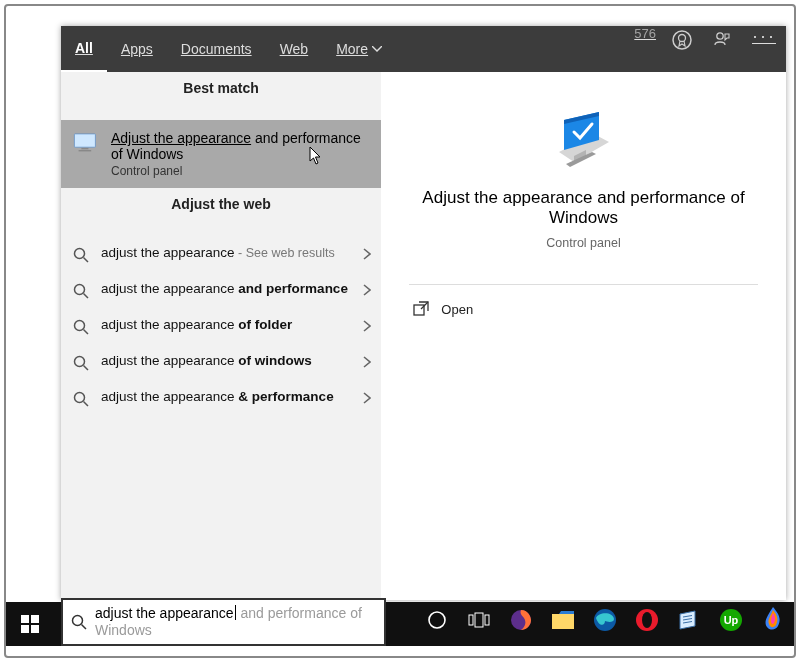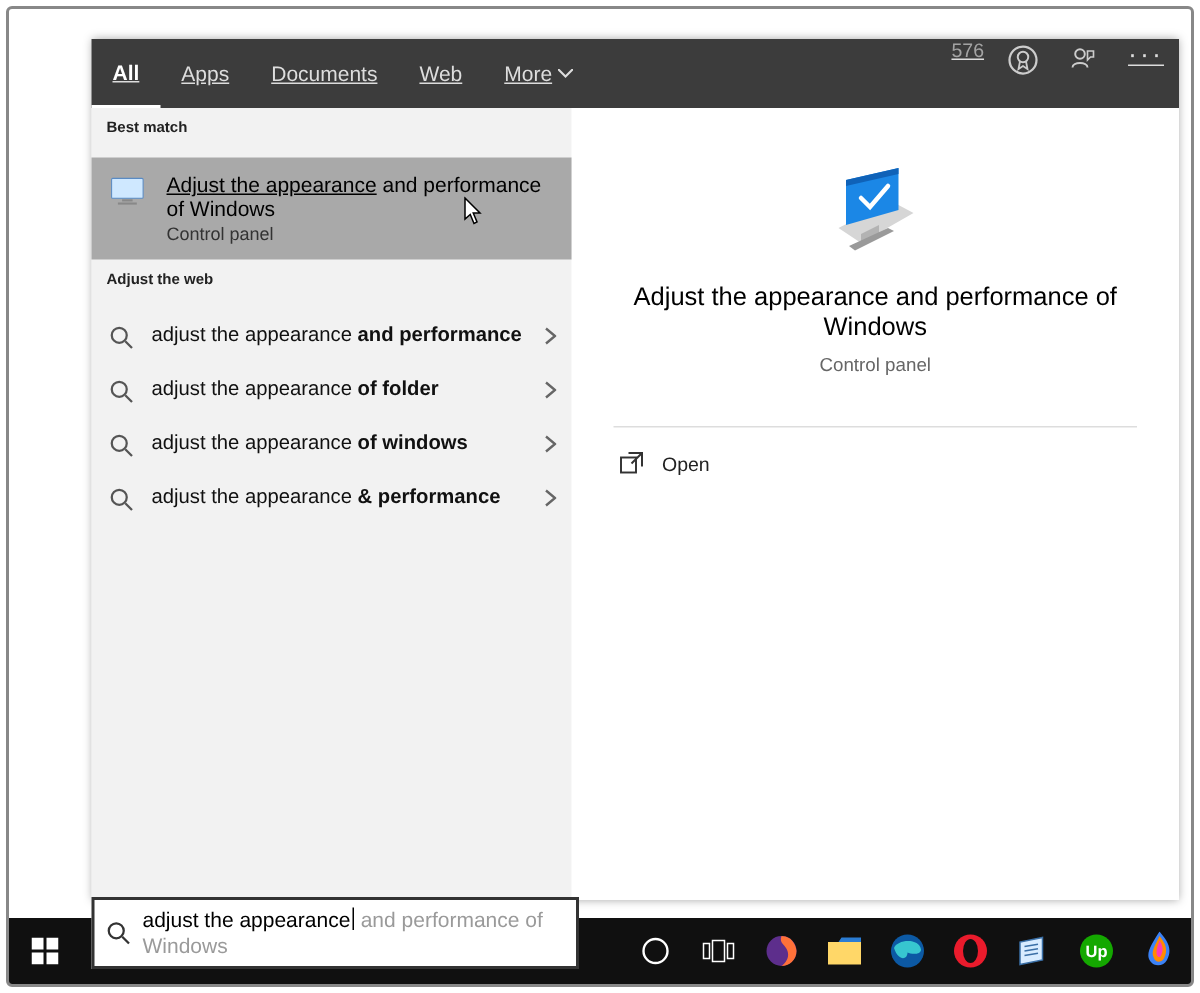--- a/index.html
+++ b/index.html
@@ -15,21 +15,21 @@
   .tabbar .tab.active { color:#fff; font-weight:600; border-bottom:2px solid #fff; }
   .tabbar .tab.more svg { margin-left:4px; }
   .tabbar .spacer { flex:1; }
   .tabbar .points { font-size:13px; color:#a3a3a3; margin-right:6px; }
   .tabbar .circbtn { width:28px; height:28px; display:flex; align-items:center; justify-content:center; margin:0 6px; cursor:pointer; }
   .tabbar .dots { font-size:18px; letter-spacing:2px; padding:0 10px; cursor:pointer; }
 
   
   .cols { display:flex; height:calc(100% - 46px); }
   .leftcol { width:320px; background:#f2f2f2; display:flex; flex-direction:column; }
-  .section-label { font-size:10px; font-weight:600; padding:8px 10px 14px; color:#222; }
+  .section-label { font-size:14px; font-weight:600; padding:8px 10px 24px; color:#222;text-align:center; }
   .bestmatch { background:#a9a9a9; padding:10px 12px; display:flex; align-items:flex-start; gap:10px; position:relative; }
   .bestmatch .monitor-ico { width:28px; height:22px; flex-shrink:0; margin-top:2px; }
   .bestmatch .bm-title { font-size:14px; color:#000; }
   .bestmatch .bm-sub { font-size:12px; color:#333; margin-top:2px; }
   .cursor { position:absolute; left:248px; top:26px; }
 
   .web-list { overflow:auto; flex:1; }
   .witem { display:flex; align-items:flex-start; gap:12px; padding:9px 12px; cursor:pointer; position:relative; }
   .witem .mag { width:16px; height:16px; flex-shrink:0; margin-top:2px; }
   .witem .txt { flex:1; font-size:13.5px; color:#111; padding-right:20px; }
@@ -46,21 +46,21 @@
   .open-row { width:86%; display:flex; align-items:flex-end; gap:12px; padding:16px 4px; font-size:13px; cursor:pointer; color:#222; }
 
   
   .searchbox { position:absolute; left:55px; bottom:10px; width:325px; height:48px; background:#fff; border:2px solid #333; display:flex; align-items:center; padding:0 8px; z-index:5; }
   .searchbox .mag { width:16px; height:16px; margin-right:8px; flex-shrink:0; }
   .searchbox .qtext { font-size:14px; color:#000; line-height:1.2; }
   .searchbox .qtext .ghost { color:#9a9a9a; }
   .caret { display:inline-block; width:1px; height:15px; background:#000; vertical-align:-2px; margin:0 1px; }
 
   
-  .taskbar { position:absolute; left:0; bottom:0; width:100%; height:44px; background:#101010; display:flex; align-items:center; }
+  .taskbar { position:absolute; left:0; bottom:10px; width:100%; height:44px; background:#101010; display:flex; }
   .startbtn { width:48px; height:100%; display:flex; align-items:center; justify-content:center; cursor:pointer; }
   .tspace { flex:1; }
   .ticon { width:36px; height:36px; margin:0 3px; display:flex; align-items:center; justify-content:center; cursor:pointer; border-radius:2px; }
 
   
   svg { display:block; }
 </style>
 </head>
 <body>
 
@@ -115,20 +115,30 @@
             <div class="bm-sub">Control panel</div>
           </div>
           <svg class="cursor" width="14" height="20" viewBox="0 0 14 20">
               <path d="M1 1 L1 15 L4.5 12 L7 18 L9 17 L6.5 11 L11 11 Z" fill="#fff" stroke="#000" stroke-width="1"></path>
             </svg>
         </div>
 
         <div class="section-label">Adjust the web</div>
 
         <div class="web-list" id="weblist">
+            <div class="witem">
+              <svg class="mag" viewBox="0 0 16 16">
+                <circle cx="6.5" cy="6.5" r="5" stroke="#555" stroke-width="1.5" fill="none"></circle>
+                <line x1="10.5" y1="10.5" x2="15" y2="15" stroke="#555" stroke-width="1.5"></line>
+              </svg>
+              <div class="txt"><span>adjust the appearance</span><span class="hint"> - See web results</span></div>
+              <svg class="chev" width="8" height="12" viewBox="0 0 8 12">
+                <path d="M1 1 L7 6 L1 11" stroke="#666" stroke-width="1.6" fill="none"></path>
+              </svg>
+            </div>
             <div class="witem">
               <svg class="mag" viewBox="0 0 16 16">
                 <circle cx="6.5" cy="6.5" r="5" stroke="#555" stroke-width="1.5" fill="none"></circle>
                 <line x1="10.5" y1="10.5" x2="15" y2="15" stroke="#555" stroke-width="1.5"></line>
               </svg>
               <div class="txt"><span>adjust the appearance </span><span class="bold">and performance</span></div>
               <svg class="chev" width="8" height="12" viewBox="0 0 8 12">
                 <path d="M1 1 L7 6 L1 11" stroke="#666" stroke-width="1.6" fill="none"></path>
               </svg>
             </div>

